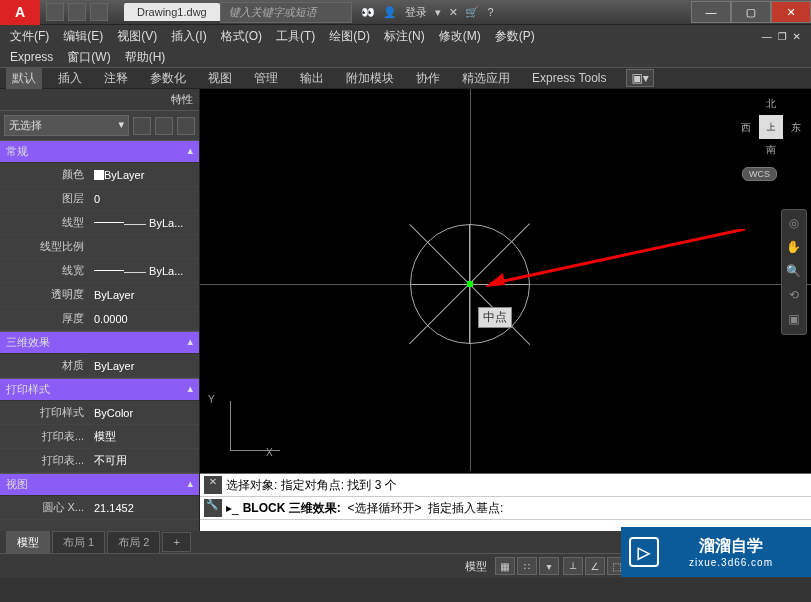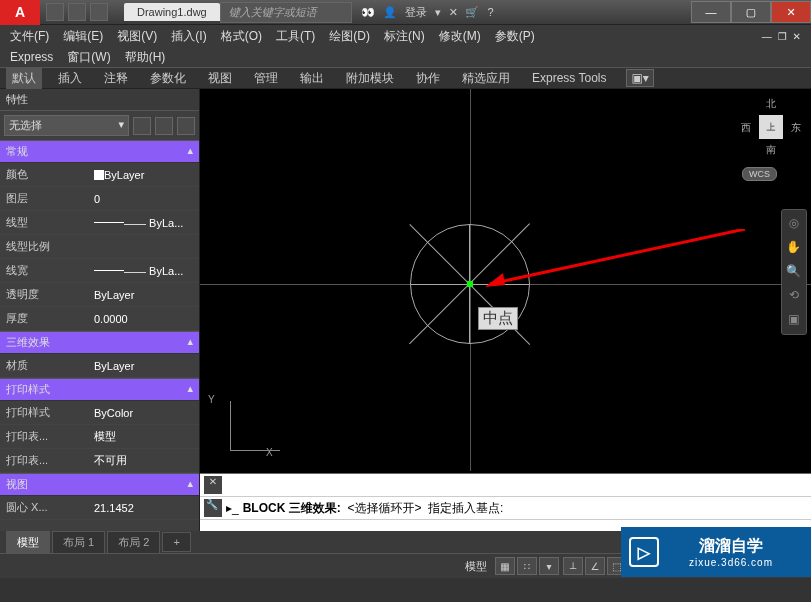--- a/index.html
+++ b/index.html
@@ -22,21 +22,21 @@
 .menubar .mi, .menubar2 .mi { cursor: pointer; }
 .menubar .right-icons { margin-left: auto; display: flex; gap: 6px; font-size: 10px; }
 
 .ribbon-tabs { height: 22px; background: #333; border-top: 1px solid #555; border-bottom: 1px solid #222; display: flex; align-items: center; padding: 0 6px; gap: 10px; color: #ccc; font-size: 12px; }
 .ribbon-tabs .rt { padding: 2px 6px; cursor: pointer; }
 .ribbon-tabs .rt.active { background: #555; }
 .ribbon-tabs .et-btn { margin-left: 4px; background: #444; border: 1px solid #666; padding: 1px 4px; }
 
 .main { display: flex; height: 442px; }
 
-.props-panel { width: 200px; background: #3f3f3f; border-right: 1px solid #222; color: #ddd; font-size: 11px; display: flex; flex-direction: column; }
+.props-panel { width: 200px; background: #3f3f3f; border-right: 1px solid #222; color: #ddd; font-size: 11px; display: flex; flex-direction: column; text-align: right; }
 .props-title { padding: 3px 6px; background: #3a3a3a; border-bottom: 1px solid #555; }
 .sel-row { display: flex; padding: 4px; gap: 4px; align-items: center; }
 .sel-combo { flex: 1; background: #555; border: 1px solid #666; color: #ddd; padding: 2px 4px; display: flex; justify-content: space-between; }
 .sel-btn { width: 18px; height: 18px; border: 1px solid #666; background: #4a4a4a; }
 .section-hdr { background: #8b5cf6; padding: 3px 6px; border-top: 1px solid #555; border-bottom: 1px solid #333; display: flex; justify-content: space-between; }
 .prop-row { display: flex; padding: 2px 0; border-bottom: 1px solid #444; }
 .prop-label { width: 90px; padding: 2px 6px; color: #ccc; }
 .prop-val { flex: 1; padding: 2px 4px; color: #fff; display: flex; align-items: center; }
 .swatch { width: 10px; height: 10px; background: #fff; display: inline-block; }
 .line-swatch { width: 30px; height: 0; border-top: 1px solid #fff; display: inline-block; }
@@ -49,21 +49,21 @@
 .nav-icon { width: 16px; height: 16px; color: #888; font-size: 12px; text-align: center; }
 
 .axis { position: absolute; left: 10px; bottom: 70px; color: #999; font-size: 10px; }
 .axis-v { position: absolute; left: 20px; bottom: 10px; width: 1px; height: 50px; background: #888; }
 .axis-h { position: absolute; left: 20px; bottom: 10px; width: 50px; height: 1px; background: #888; }
 
 .crosshair-h { position: absolute; top: 195px; left: 0; right: 0; height: 1px; background: #555; }
 .crosshair-v { position: absolute; top: 0; bottom: 60px; left: 270px; width: 1px; background: #555; }
 .circle { position: absolute; top: 135px; left: 210px; width: 120px; height: 120px; border: 1px solid #aaa; border-radius: 50%; }
 .diag { position: absolute; background: #aaa; }
-.tooltip-mid { position: absolute; top: 218px; left: 278px; background: #ddd; color: #333; font-size: 15px; padding: 1px 4px; border: 1px solid #888; }
+.tooltip-mid { position: absolute; top: 218px; left: 278px; background: #ddd; color: #333; font-size: 12px; padding: 1px 4px; border: 1px solid #888; }
 .arrow-line { position: absolute; top: 140px; left: 285px; width: 270px; height: 60px; }
 
 .cmd-area { position: absolute; bottom: 0; left: 0; right: 0; height: 58px; background: #fff; border-top: 1px solid #666; }
 .cmd-line { display: flex; align-items: center; font-size: 12px; padding: 2px 4px; border-bottom: 1px solid #ccc; }
 .cmd-icon { width: 18px; height: 18px; background: #444; color: #ccc; text-align: center; font-size: 10px; margin-right: 4px; }
 
 .doc-tabs { height: 22px; background: #3a3a3a; display: flex; align-items: center; padding: 0 6px; gap: 2px; color: #aaa; font-size: 11px; }
 .doc-tabs .dt { padding: 3px 10px; background: #333; border: 1px solid #555; }
 .doc-tabs .dt.active { background: #555; color: #fff; }
 
@@ -287,20 +287,21 @@
     <div class="axis">
       <div style="position:absolute;bottom:56px;left:-2px">Y</div>
       <div style="position:absolute;bottom:3px;left:56px">X</div>
       <div class="axis-v"></div>
         <div class="axis-h"></div>
     </div>
 
     <div class="cmd-area">
       <div class="cmd-line">
         <div class="cmd-icon">✕</div>
+        <span>选择对象: 指定对角点: 找到 3 个</span>
       </div>
       <div class="cmd-line">
         <div class="cmd-icon">🔧</div>
         <span style="margin-right:4px">▸_</span>
         <b>BLOCK 三维效果:</b>
         <span>&nbsp;&nbsp;</span>
         <span>&lt;选择循环开&gt;</span>
         <span>&nbsp;&nbsp;</span>
         <span>指定插入基点:</span>
       </div>

